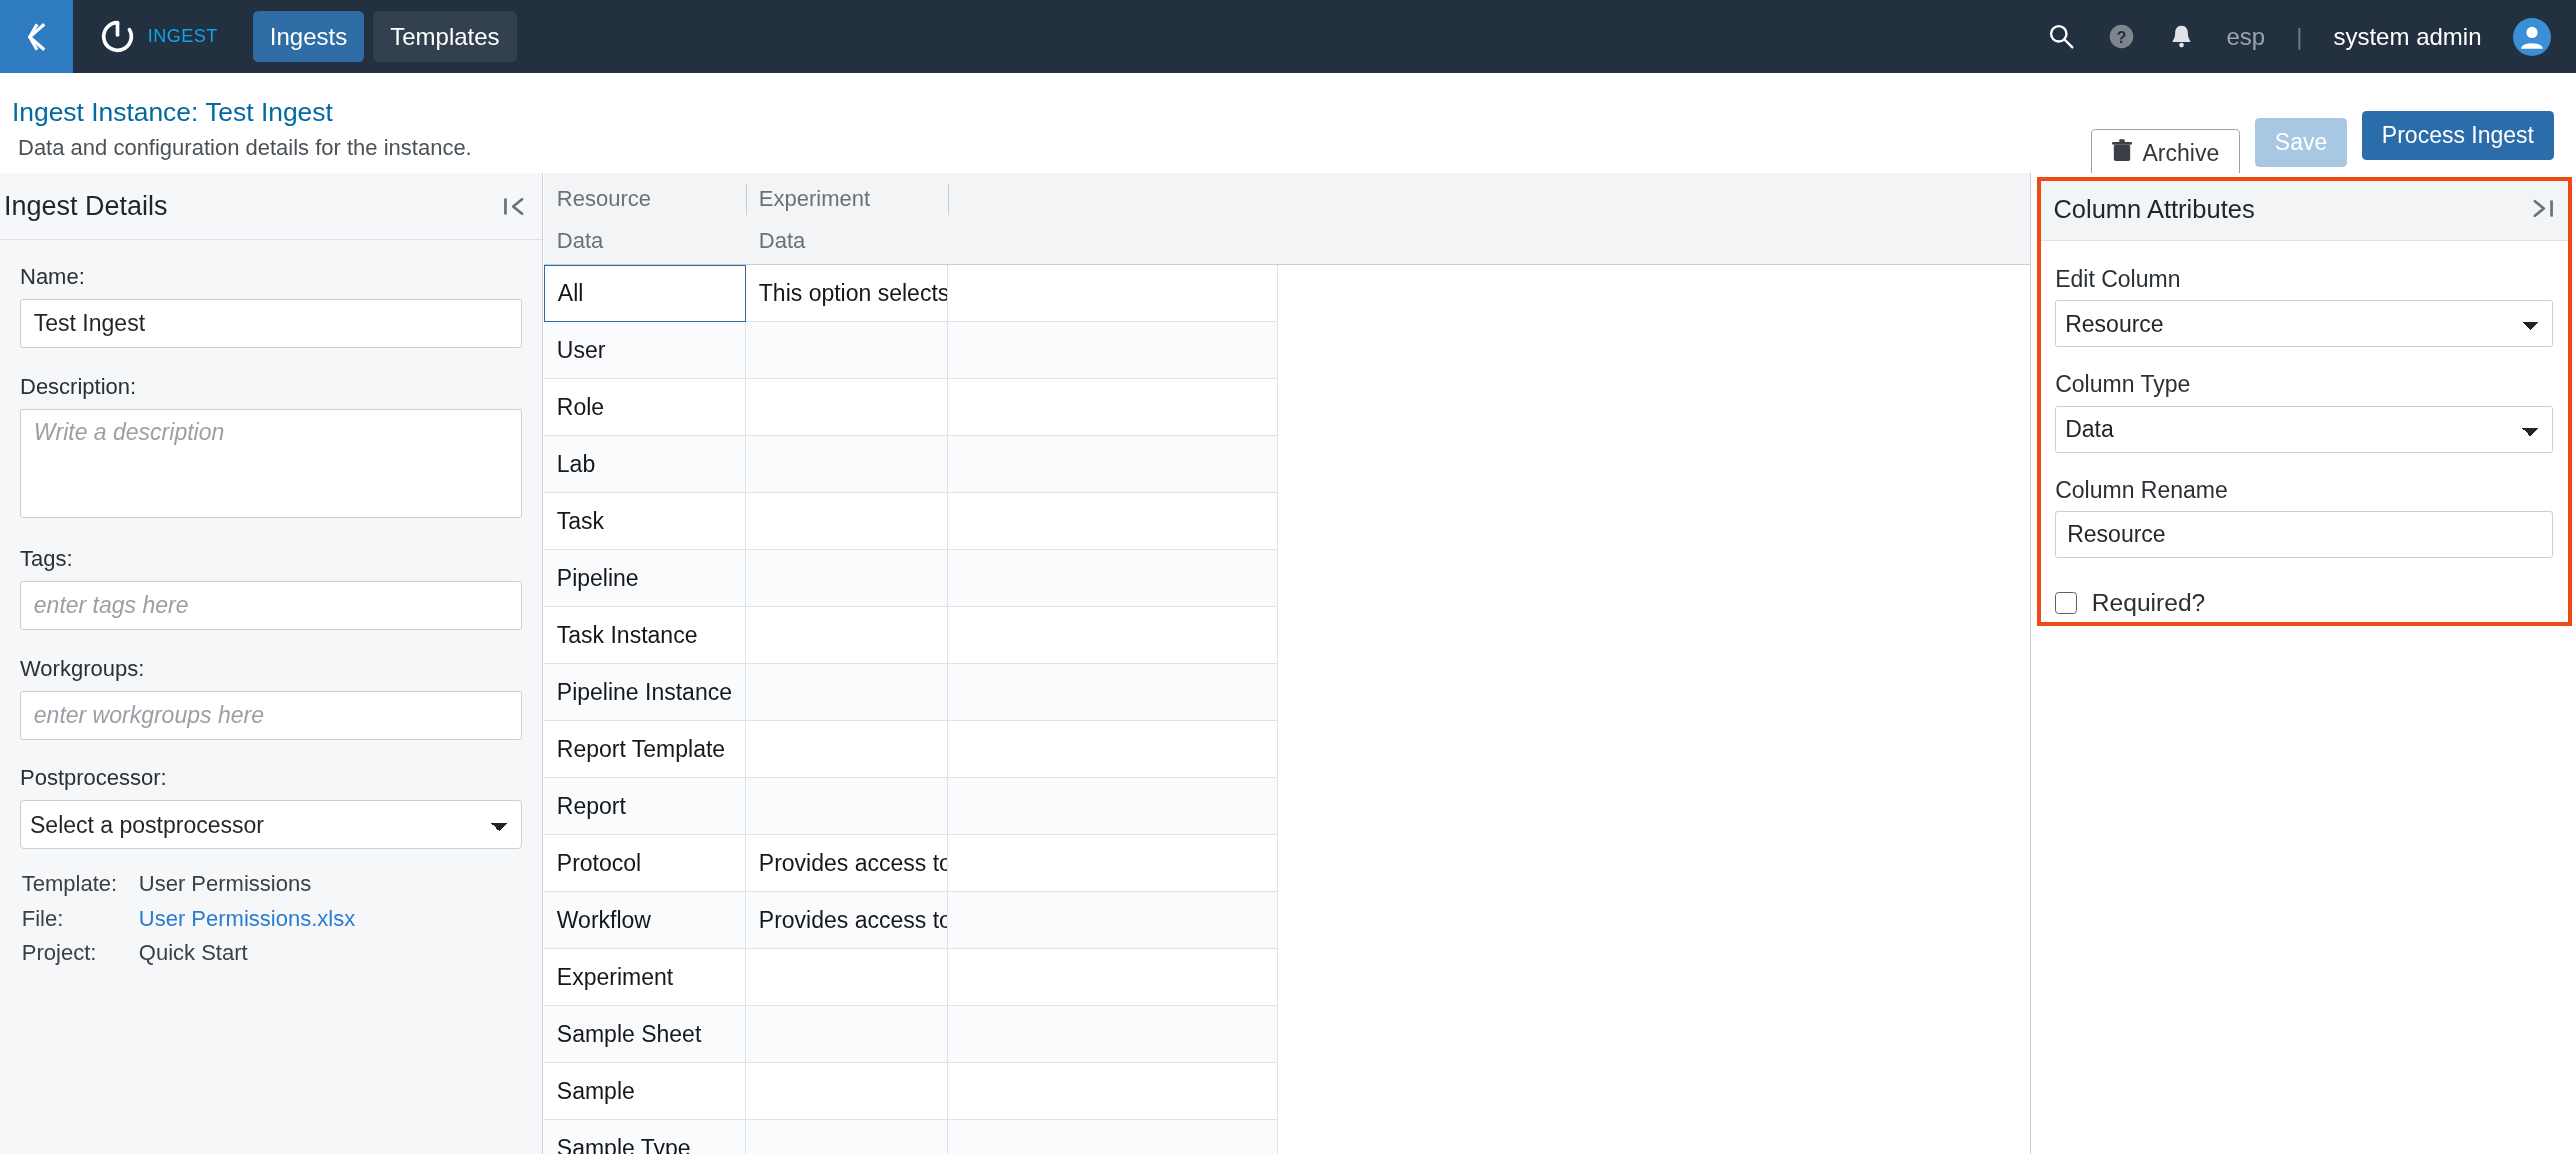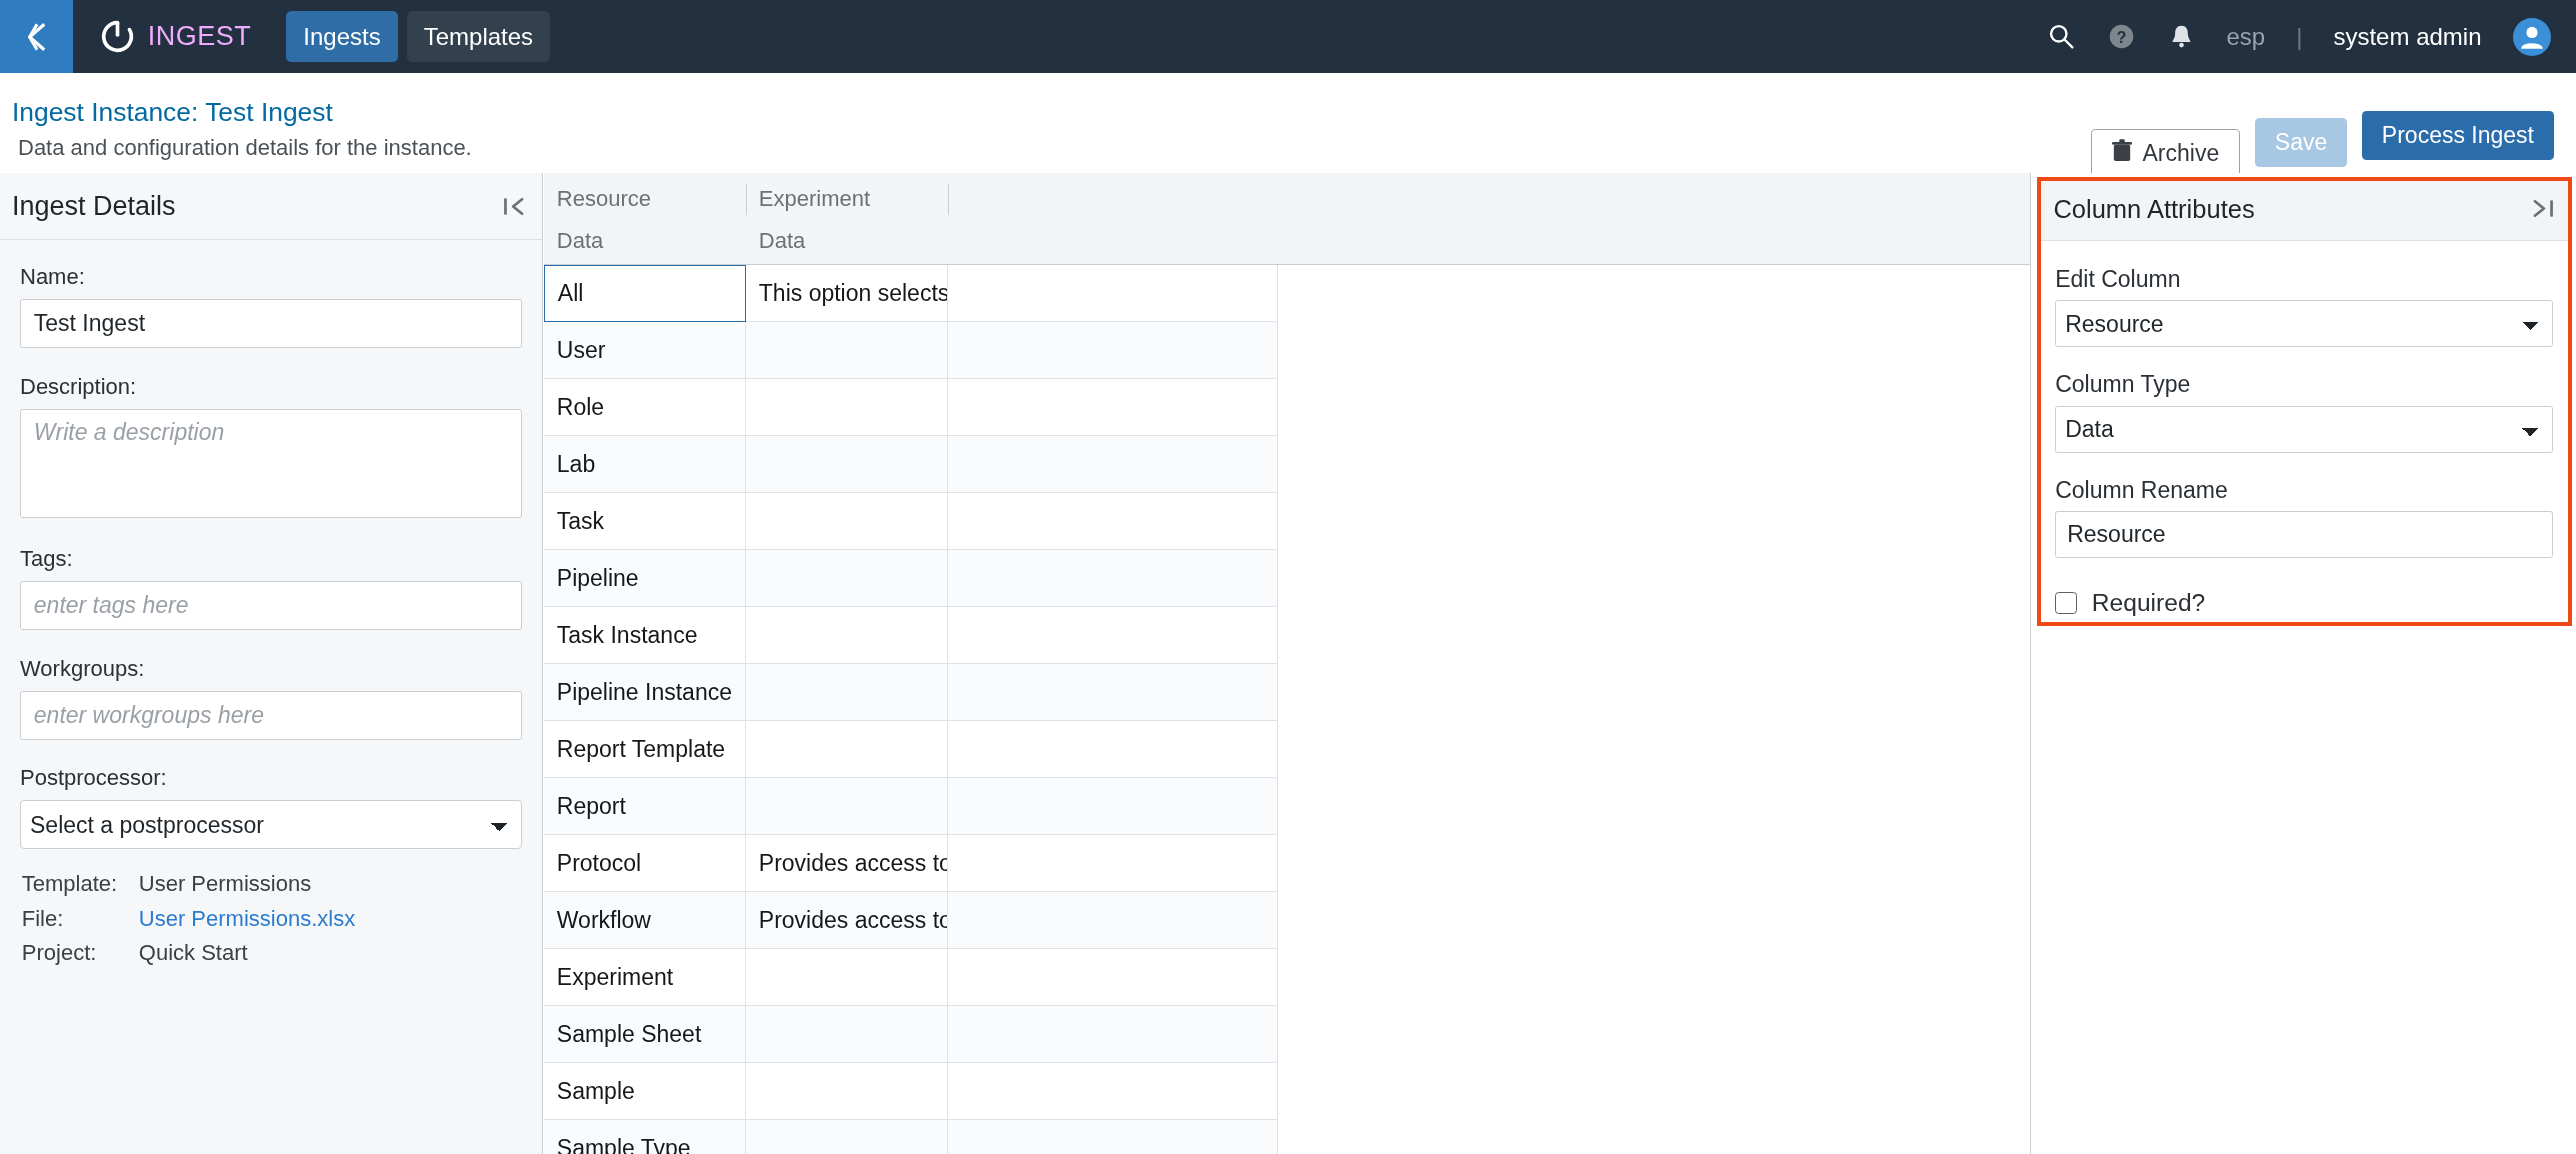--- a/index.html
+++ b/index.html
@@ -17,21 +17,21 @@
   }
   .nav-back {
     width: 73px; height: 73px; background: #2f7cc0;
     display: flex; align-items: center; justify-content: center;
     flex: 0 0 73px;
   }
   .nav-back svg { display:block; }
   .brand { display: flex; align-items: center; margin-left: 27px; flex: 0 0 auto; }
   .brand-logo { width: 35px; height: 35px; }
   .brand-name {
-    color: #f0abfc; font-size: 27px; letter-spacing: 0.5px;
+    color: #0ea5e9; font-size: 18px; letter-spacing: 0.5px;
     margin-left: 12.8px; font-weight: 400;
   }
   .nav-tabs { display: flex; align-items: center; margin-left: 35px; gap: 9px; }
   .nav-tab {
     height: 51px; padding: 0 17px; border-radius: 5.5px;
     display: flex; align-items: center; justify-content: center;
     color: #ffffff; font-size: 24px; cursor: pointer;
   }
   .nav-tab.active { background: #2f6da7; }
   .nav-tab.idle { background: #33414f; }
@@ -79,21 +79,21 @@
   
   .sidebar {
     position: absolute; left: 0; top: 173px; width: 543px; height: 981px;
     background: #f6f7f8; border-right: 0.9px solid #c9ced3;
   }
   .sidebar-head {
     position: relative; height: 67px; border-bottom: 0.9px solid #dde1e5;
     background: #f6f7f8;
   }
   .sidebar-title {
-    position: absolute; left: 12px; top: 18px; font-size: 27px; color: #1f2529;
+    position: absolute; left: 4px; top: 18px; font-size: 27px; color: #1f2529;
   }
   .collapse-left {
     position: absolute; right: 16.4px; top: 20px; cursor: pointer;
     display: flex; align-items: center;
   }
   .sb-body { padding: 24px 20px 0 20px; }
   .fld-label { font-size: 22px; color: #2a3035; margin-bottom: 9px; }
   .fld-input {
     width: 100%; height: 49px; border: 0.9px solid #c9ced3; background: #ffffff;
     border-radius: 2.7px; font-size: 23px; color: #1f2529; padding: 0 12.8px;

